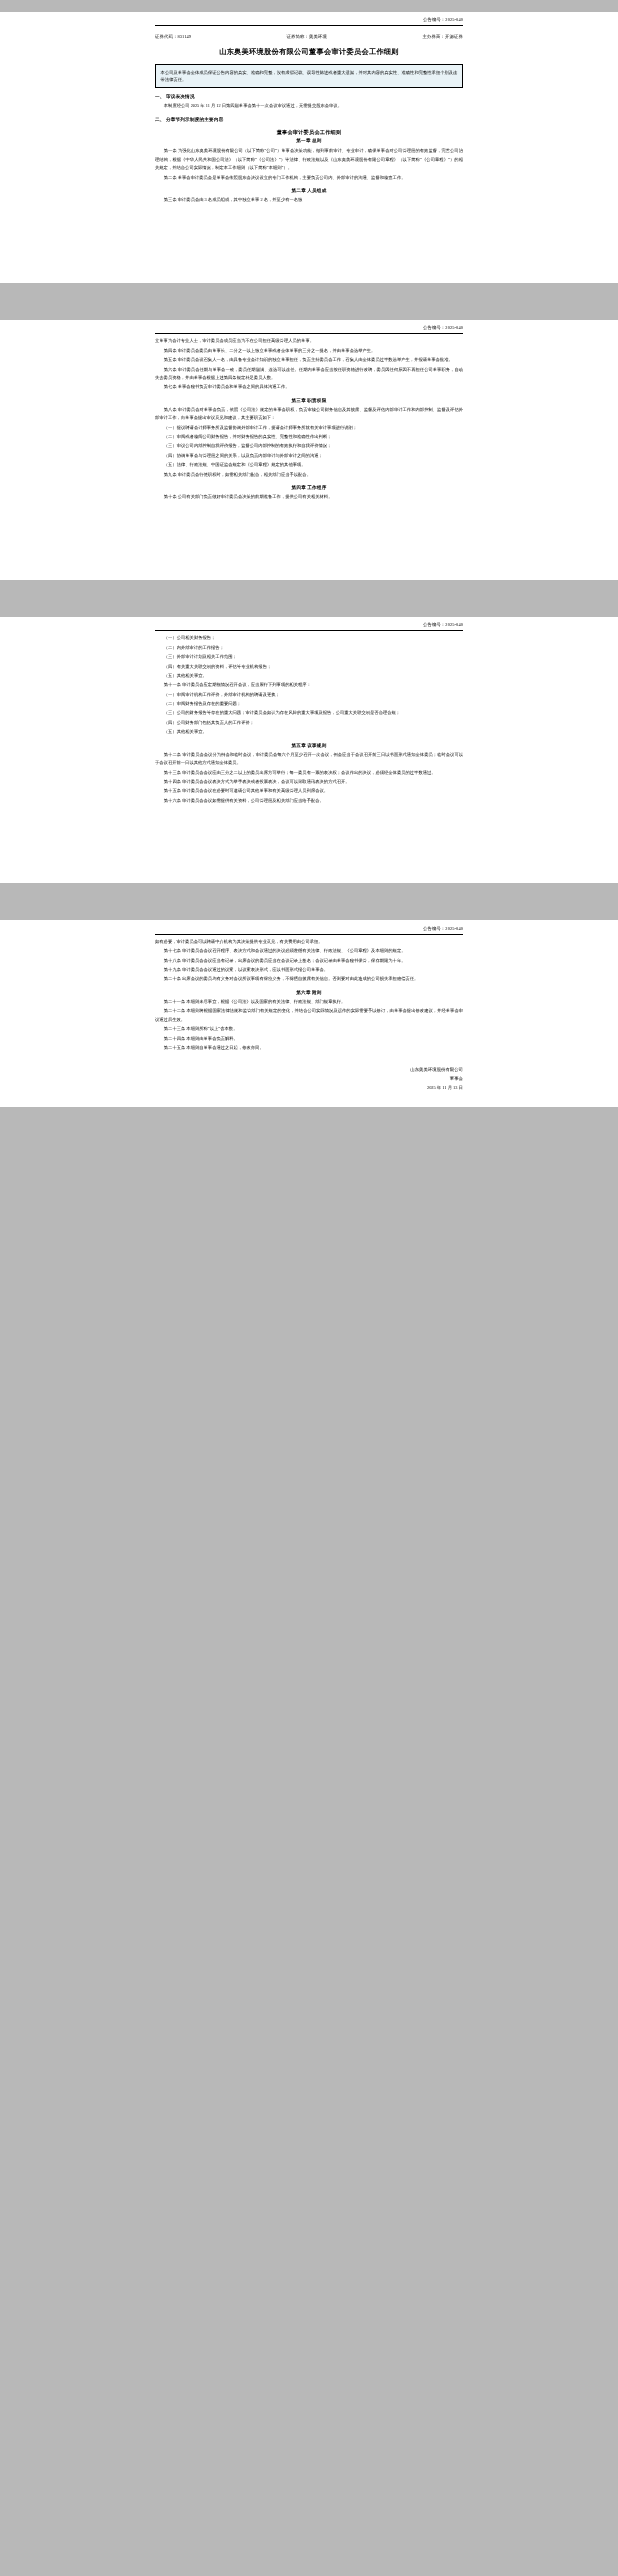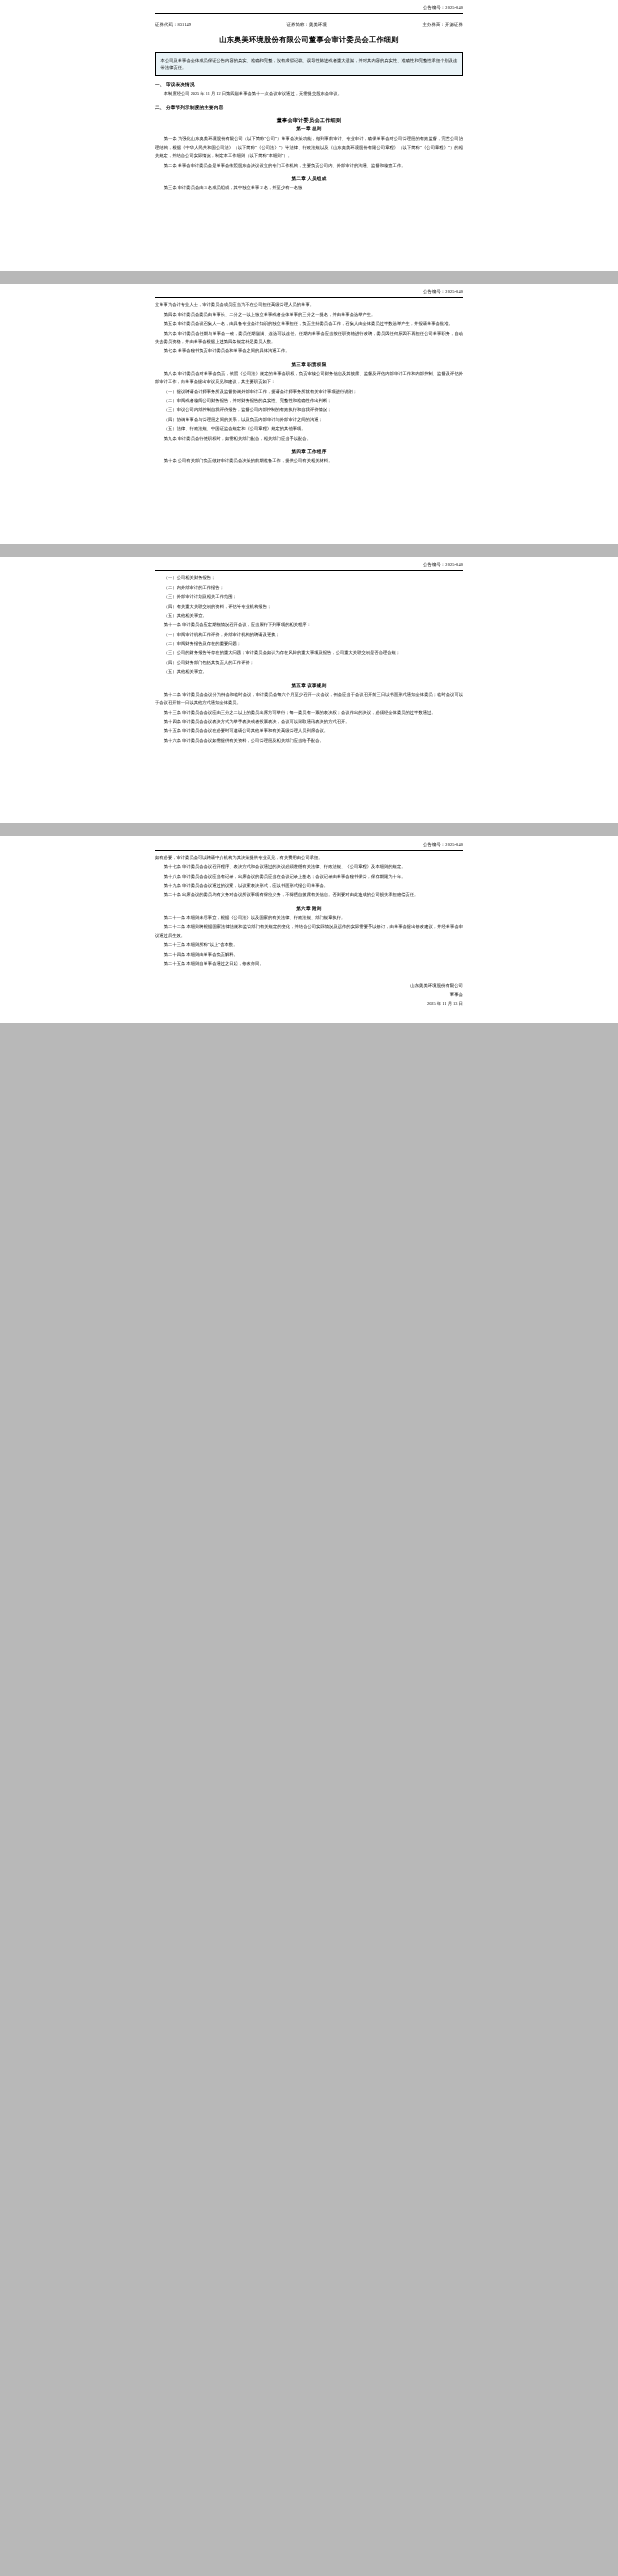--- a/index.html
+++ b/index.html
@@ -11,21 +11,21 @@
     width: 618px;
     font-family: "Liberation Serif", "DejaVu Serif", serif;
     color: #000;
   }
   .page {
     width: 618px;
     background: #ffffff;
     position: relative;
     box-sizing: border-box;
     padding: 0 0 0 0;
-    margin: 0 auto;
+    margin: 12px auto;
   }
   .page-inner {
     padding: 0 155px 0 155px;
   }
   
   .page-head {
     text-align: right;
     font-size: 4.4px;
     color: #000;
     padding: 5.2px 155px 0 0;

